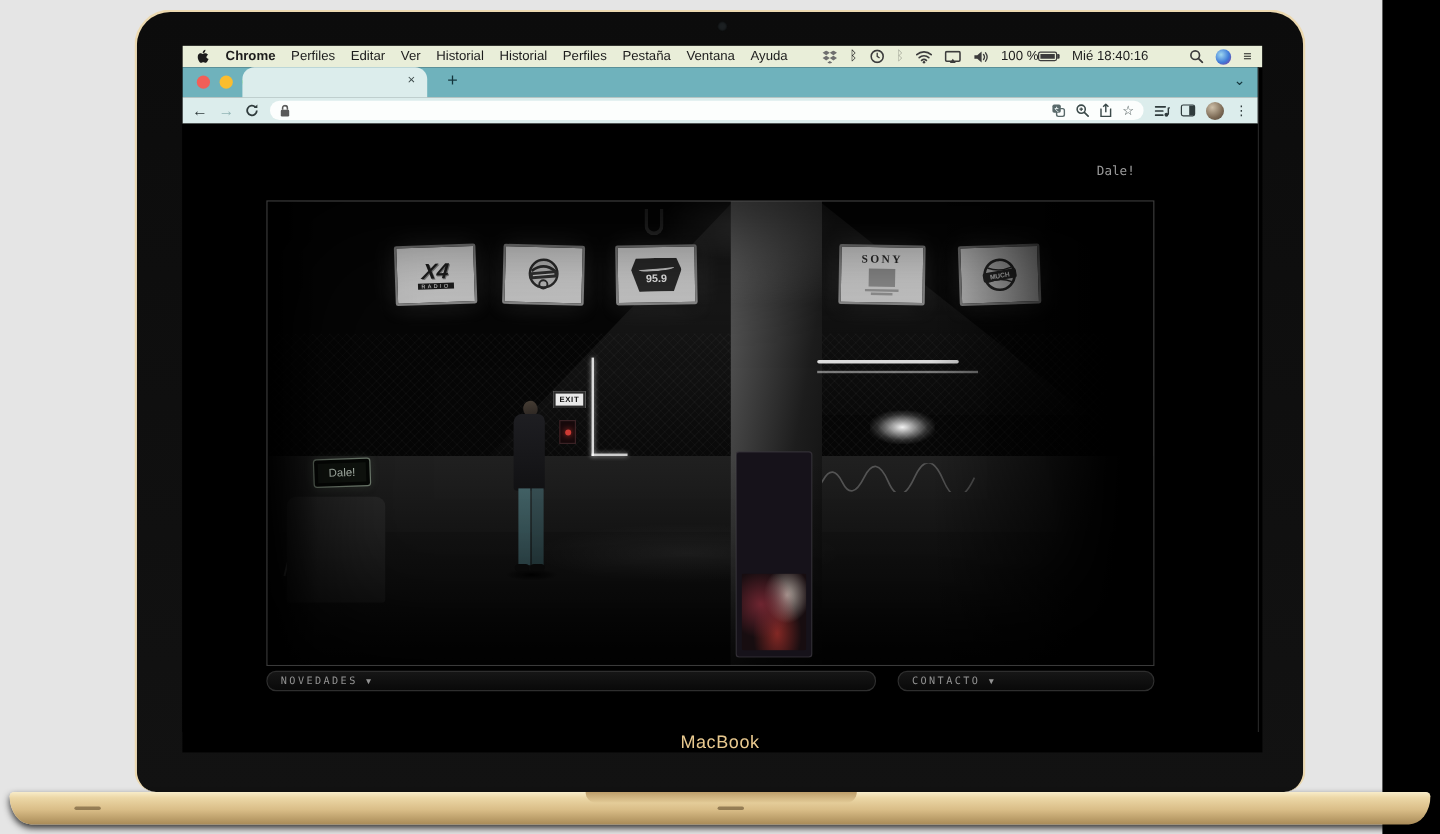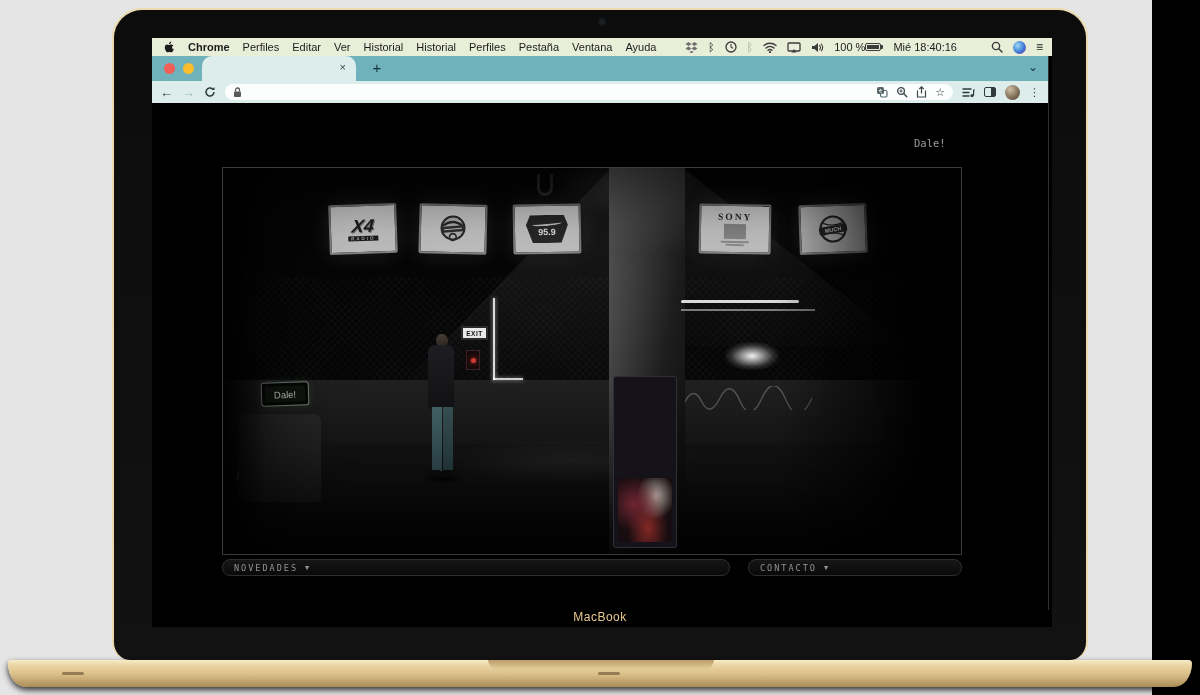--- a/index.html
+++ b/index.html
@@ -9,21 +9,21 @@
 
   
   .stage { position:relative; width:1152px; height:695px; background:#e5e5e5; }
   .lid { position:absolute; left:112px; top:8px; width:976px; height:652px;
          background:linear-gradient(#0c0c0c,#121212);
          border:2px solid #ecd9b0; border-bottom:none;
          border-radius:30px 30px 18px 18px; }
   .webcam { position:absolute; left:484px; top:8px; width:8px; height:8px; border-radius:50%;
             background:#1c2022; box-shadow:inset 0 0 2px #000; }
   .macbook-label { position:absolute; left:0; right:0; top:600px; text-align:center;
-                   color:#e9c98f; font-size:12px; letter-spacing:.5px; }
+                   color:#e9c98f; font-size:15px; letter-spacing:.5px; }
   .base { position:absolute; left:8px; top:660px; width:1184px; height:27px;
           background:linear-gradient(#f8ecc9 0%, #ecd7a6 18%, #d9bd87 55%, #a98b58 100%);
           border-radius:4px 4px 20px 20px / 4px 4px 26px 26px;
           box-shadow:0 3px 6px rgba(0,0,0,.8); }
   .hinge-notch { position:absolute; left:488px; top:660px; width:226px; height:9px;
                  background:linear-gradient(#bd9e6b,#e3cb97); border-radius:0 0 12px 12px; }
   .base-slit { position:absolute; top:672px; height:3px; width:22px; border-radius:2px;
                background:rgba(90,70,40,.55); }
   .slit-l { left:62px; } .slit-r { left:598px; }
 

